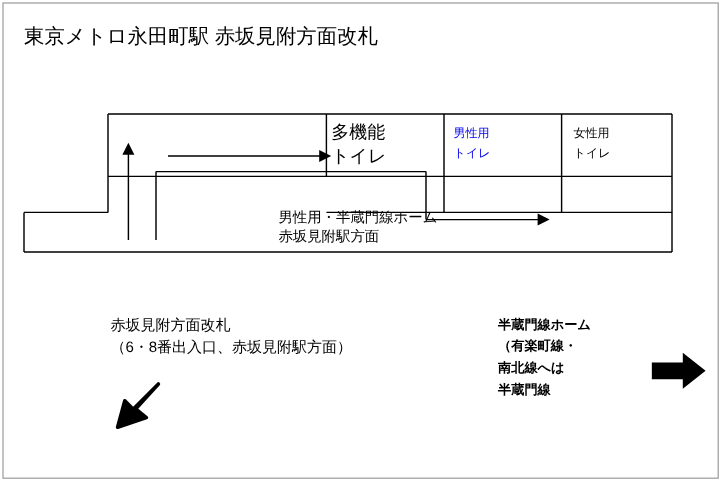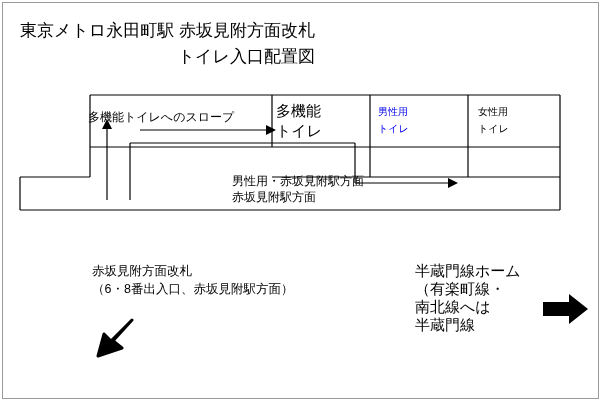--- a/index.html
+++ b/index.html
@@ -70,23 +70,24 @@
     left: 92px;
     top: 262px;
     font-size: 12.5px;
     line-height: 18px;
     white-space: nowrap;
   }
   .bottom-right {
     position: absolute;
     left: 415px;
     top: 262px;
-    font-size: 15px;
+    font-size: 11px;
     line-height: 18px;
     white-space: nowrap;
+    font-weight: bold;
   }
   .arrow-sw {
     position: absolute;
     left: 92px;
     top: 318px;
     width: 46px;
     height: 42px;
   }
   .arrow-e {
     position: absolute;
@@ -107,21 +108,20 @@
 </style>
 </head>
 <body>
 
 <div id="canvas">
 
   <div class="frame"></div>
 
   <div class="title-block">
     <span class="title-line">東京メトロ永田町駅  赤坂見附方面改札</span>
-    <span class="title-line">トイレ入口配置図</span>
   </div>
 
   <div id="diagram">
     <svg width="600" height="145" viewBox="0 0 600 145">
 
       <g stroke="#000000" stroke-width="1.2" fill="none">
 
         <line x1="90" y1="10" x2="560" y2="10"></line>
 
         <line x1="90" y1="62" x2="560" y2="62"></line>
@@ -171,24 +171,23 @@
     <div class="lbl blue" style="left:378px; top:18px;">
       <span>男性用</span><br>
       <span>トイレ</span>
     </div>
 
     <div class="lbl red" style="left:478px; top:18px;">
       <span>女性用</span><br>
       <span>トイレ</span>
     </div>
 
-    <div class="slope-label" style="left:88px; top:24px;">多機能トイレへのスロープ</div>
 
     <div class="slope-label" style="left:232px; top:88px;">
-      <span>男性用・赤坂見附駅方面</span><br>
+      <span>男性用・半蔵門線ホーム</span><br>
       <span>赤坂見附駅方面</span>
     </div>
   </div>
 
   <div class="bottom-left">
     <span>赤坂見附方面改札</span><br>
     <span>（6・8番出入口、赤坂見附駅方面）</span>
   </div>
 
   <svg class="arrow-sw" viewBox="0 0 46 42">

